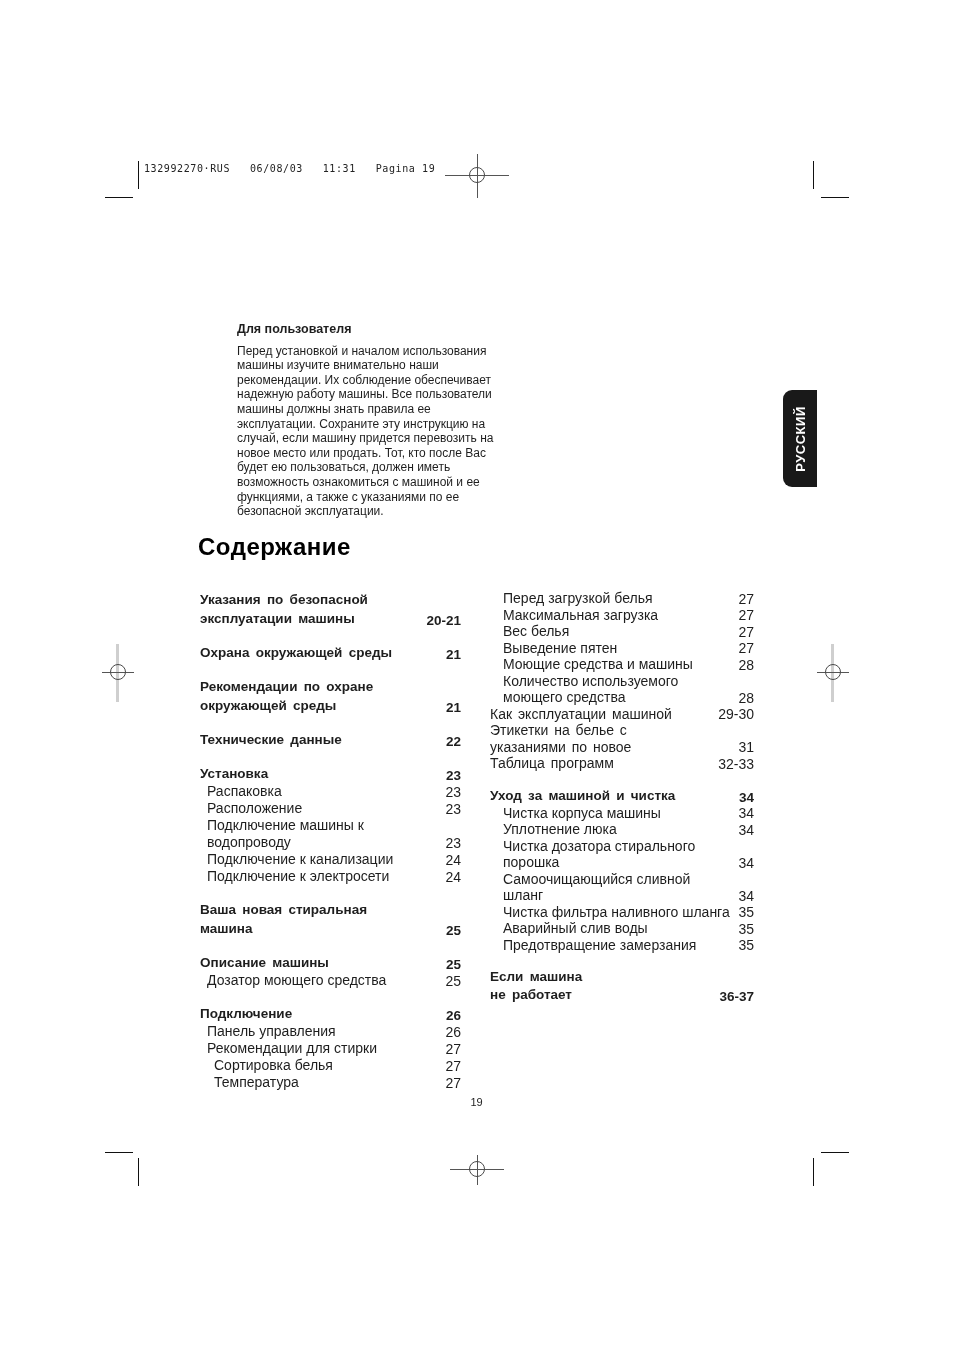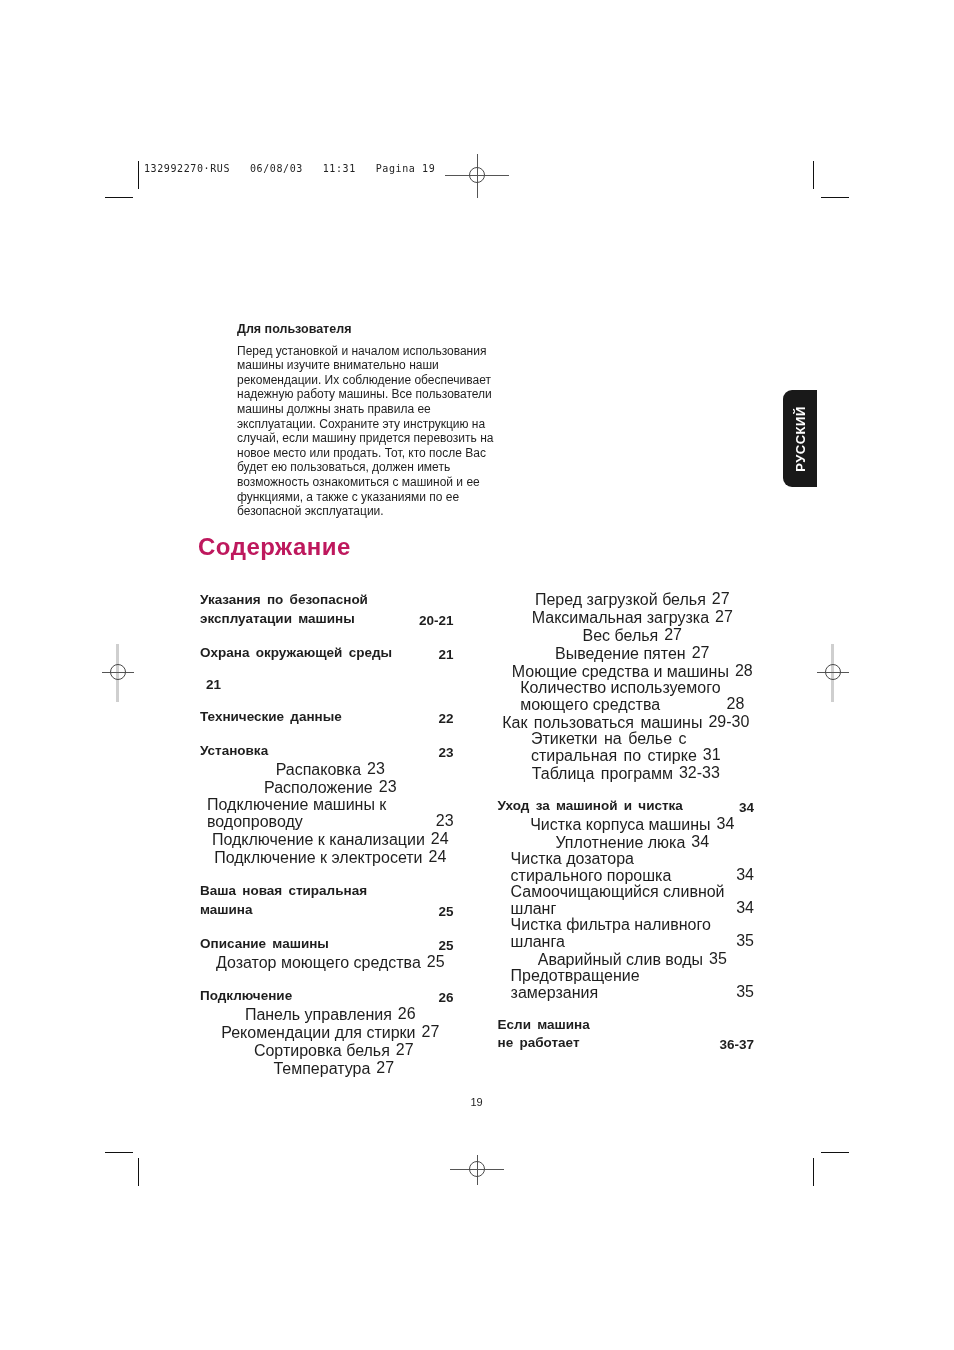--- a/index.html
+++ b/index.html
@@ -45,29 +45,29 @@
 
   
   #contents-title {
     position:absolute; left:198px; top:533px;
     font-size:24px; font-weight:bold; letter-spacing:0.5px;
   }
 
   
   #toc { position:absolute; left:200px; top:590px; width:554px; display:flex; }
   .toc-col { display:flex; flex-direction:column; }
-  #toc-left  { width:261px; margin-right:44px; }
+  #toc-left  { width:261px; margin-right:29px; }
   #toc-right { width:264px; }
   .toc-entry { display:flex; justify-content:space-between; align-items:flex-end; }
   .toc-lines { }
   .toc-page { flex-shrink:0; padding-left:6px; }
   .toc-entry.heading { font-weight:bold; font-size:13.5px; margin-top:15px; word-spacing:2.5px; }
   .toc-entry.heading .toc-line { line-height:19px; }
   .toc-col > .toc-entry.heading:first-child { margin-top:0; }
-  .toc-entry.sub, .toc-entry.sub2, .toc-entry.plain { font-size:16px;justify-content:center; }
+  .toc-entry.sub, .toc-entry.sub2, .toc-entry.plain { font-size:14px; }
   .toc-entry .toc-line { line-height:17px; }
   .toc-entry.plain { word-spacing:2px; }
   #toc-left .sub  { padding-left:7px; }
   #toc-left .sub2 { padding-left:14px; }
   #toc-right .sub { padding-left:13px; }
   #toc-right .toc-entry .toc-line { line-height:16.5px; }
   #toc-right .toc-entry.heading .toc-line { line-height:18px; }
 
   
   #page-number {
@@ -125,38 +125,42 @@
 машины должны знать правила ее
 эксплуатации. Сохраните эту инструкцию на
 случай, если машину придется перевозить на
 новое место или продать. Тот, кто после Вас
 будет ею пользоваться, должен иметь
 возможность ознакомиться с машиной и ее
 функциями, а также с указаниями по ее
 безопасной эксплуатации.</p>
   </div>
 
-  <div id="contents-title" style="color: #be185d;">Содержание</div>
+  <div id="contents-title" style="color: #000000;">Содержание</div>
 
   <div id="toc">
     <div id="toc-left" class="toc-col">
         <div class="toc-entry heading">
           <div class="toc-lines">
             <div class="toc-line">Указания по безопасной</div>
             <div class="toc-line">эксплуатации машины</div>
           </div>
           <div class="toc-page">20-21</div>
         </div>
         <div class="toc-entry heading">
           <div class="toc-lines">
             <div class="toc-line">Охрана окружающей среды</div>
           </div>
           <div class="toc-page">21</div>
         </div>
         <div class="toc-entry heading">
+          <div class="toc-lines">
+            <div class="toc-line">Рекомендации по охране</div>
+            <div class="toc-line">окружающей среды</div>
+          </div>
           <div class="toc-page">21</div>
         </div>
         <div class="toc-entry heading">
           <div class="toc-lines">
             <div class="toc-line">Технические данные</div>
           </div>
           <div class="toc-page">22</div>
         </div>
         <div class="toc-entry heading">
           <div class="toc-lines">
@@ -277,28 +281,28 @@
         </div>
         <div class="toc-entry sub">
           <div class="toc-lines">
             <div class="toc-line">Количество используемого</div>
             <div class="toc-line">моющего средства</div>
           </div>
           <div class="toc-page">28</div>
         </div>
         <div class="toc-entry plain">
           <div class="toc-lines">
-            <div class="toc-line">Как пользоваться машины</div>
+            <div class="toc-line">Как эксплуатации машиной</div>
           </div>
           <div class="toc-page">29-30</div>
         </div>
         <div class="toc-entry plain">
           <div class="toc-lines">
             <div class="toc-line">Этикетки на белье с</div>
-            <div class="toc-line">стиральная по стирке</div>
+            <div class="toc-line">указаниями по новое</div>
           </div>
           <div class="toc-page">31</div>
         </div>
         <div class="toc-entry plain">
           <div class="toc-lines">
             <div class="toc-line">Таблица программ</div>
           </div>
           <div class="toc-page">32-33</div>
         </div>
         <div class="toc-entry heading">

